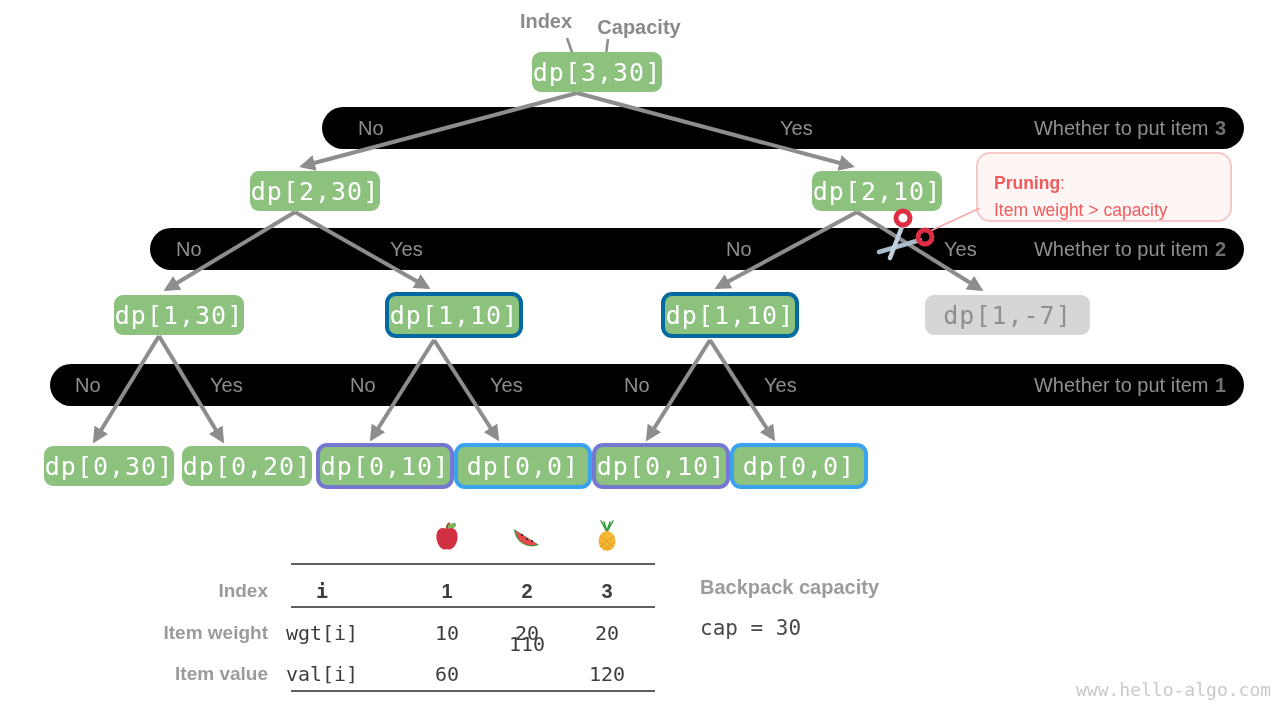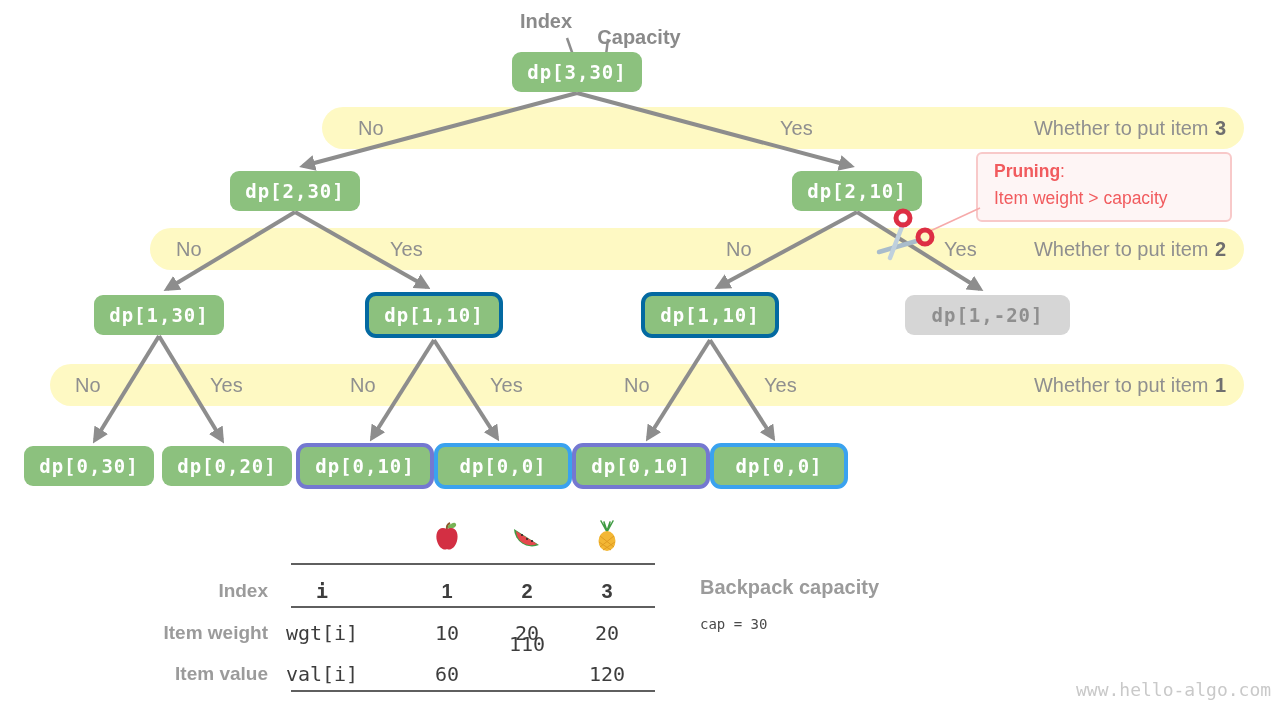--- a/index.html
+++ b/index.html
@@ -1,60 +1,60 @@
 <!DOCTYPE html>
 <html><head>
 <meta charset="utf-8">
 <style>
   html,body{margin:0;padding:0;}
   body{width:1280px;height:720px;position:relative;background:#ffffff;
        font-family:"Liberation Sans",sans-serif;overflow:hidden;}
   
   .ptr-label{position:absolute;font-size:20px;font-weight:bold;color:#8a8a8a;transform:translateX(-50%);}
   
-  .band{position:absolute;height:42px;background:#fef9c3;border-radius:21px;z-index:1;}
+  .band{position:absolute;height:42px;background:#000000;border-radius:21px;z-index:1;}
   .band-label{position:absolute;top:0;height:42px;line-height:42px;font-size:20px;color:#8f8f8f;}
   .band-question{position:absolute;top:0;right:18px;height:42px;line-height:42px;font-size:20px;color:#8f8f8f;}
   .band-question b{color:#6f6f6f;margin-left:0.32em;}
   
   svg.layer{position:absolute;left:0;top:0;z-index:2;}
   svg.toplayer{position:absolute;z-index:5;}
   
   .node{position:absolute;height:40px;width:130px;border-radius:9px;z-index:3;
         display:flex;align-items:center;justify-content:center;
-        font-family:"DejaVu Sans Mono",monospace;font-weight:bold;font-size:19px;
-        letter-spacing:1px;color:#ffffff;box-sizing:border-box;}
+        font-family:"DejaVu Sans Mono",monospace;font-weight:normal;font-size:25px;
+        letter-spacing:1px;color:#ffffff;box-sizing:border-box;margin-left:20px;}
   .node.green{background:#8cc17e;}
   .node.gray{background:#d6d6d6;color:#8f8f8f;width:165px;}
   .node.bordered{height:46px;width:138px;border-radius:11px;background:#8cc17e;}
   .node.b-orange{border:4px solid #0369a1;}
   .node.b-purple{border:4px solid #7478d1;}
   .node.b-blue{border:4px solid #3aa2ef;}
   
   .pruning-box{position:absolute;left:976px;top:152px;width:256px;height:70px;box-sizing:border-box;
-        background:#fef5f5;border:2px solid #f8c9c9;border-radius:6px;z-index:4;
-        padding:4px 16px;font-size:17.5px;line-height:27px;color:#f15b5e;}
+        background:#fef5f5;border:2px solid #f8c9c9;border-radius:14px;z-index:4;
+        padding:16px 16px;font-size:17.5px;line-height:27px;color:#f15b5e;}
   .pruning-box .ttl{font-weight:bold;}
   
   .tbl-line{position:absolute;left:291px;width:364px;height:2px;background:#5f5f5f;}
   .tbl-rowhead{position:absolute;left:68px;width:200px;text-align:right;font-size:19px;font-weight:bold;color:#9b9b9b;height:34px;line-height:34px;}
   .tbl-c1{position:absolute;left:272px;width:100px;text-align:center;font-family:"DejaVu Sans Mono",monospace;font-size:20px;color:#3d3d3d;height:34px;line-height:34px;}
   .tbl-cell{position:absolute;width:70px;text-align:center;font-size:20px;color:#3d3d3d;height:34px;line-height:34px;}
   .tbl-cell.mono{font-family:"DejaVu Sans Mono",monospace;}
   .tbl-cell.hd{font-weight:bold;}
   .cap-label{position:absolute;left:700px;top:576px;font-size:20px;font-weight:bold;color:#9b9b9b;}
-  .cap-value{position:absolute;left:700px;top:616px;font-family:"DejaVu Sans Mono",monospace;font-size:14px;color:#4a4a4a;}
+  .cap-value{position:absolute;left:700px;top:616px;font-family:"DejaVu Sans Mono",monospace;font-size:21px;color:#4a4a4a;}
   .watermark{position:absolute;left:1076px;top:679px;font-family:"DejaVu Sans Mono",monospace;font-size:18px;color:#c9c9c9;text-align:center;}
   .fruit{position:absolute;top:520px;width:30px;height:32px;}
 </style>
 </head>
 <body>
 
 <div class="ptr-label" style="left:546px;top:10px">Index</div>
-<div class="ptr-label" style="left:639px;top:26px">Capacity</div>
+<div class="ptr-label" style="left:639px;top:16px">Capacity</div>
 
 <div class="band" style="left:322px;top:107px;width:922px">
   <span class="band-label" style="left:36px">No</span>
   <span class="band-label" style="left:458px">Yes</span>
   <span class="band-question"><span>Whether to put item</span><b>3</b></span>
 </div>
 <div class="band" style="left:150px;top:228px;width:1094px">
   <span class="band-label" style="left:26px">No</span>
   <span class="band-label" style="left:240px">Yes</span>
   <span class="band-label" style="left:576px">No</span>
@@ -94,21 +94,21 @@
     <line x1="710" y1="340" x2="773" y2="438" marker-end="url(#arrow)"></line>
   </g>
 </svg>
 
 <div class="node green" style="left:512px;top:52px">dp[3,30]</div>
 <div class="node green" style="left:230px;top:171px">dp[2,30]</div>
 <div class="node green" style="left:792px;top:171px">dp[2,10]</div>
 <div class="node green" style="left:94px;top:295px">dp[1,30]</div>
 <div class="node green bordered b-orange" style="left:365px;top:292px">dp[1,10]</div>
 <div class="node green bordered b-orange" style="left:641px;top:292px">dp[1,10]</div>
-<div class="node gray" style="left:905px;top:295px">dp[1,-20]</div>
+<div class="node gray" style="left:905px;top:295px">dp[1,-7]</div>
 <div class="node green" style="left:24px;top:446px">dp[0,30]</div>
 <div class="node green" style="left:162px;top:446px">dp[0,20]</div>
 <div class="node green bordered b-purple" style="left:296px;top:443px">dp[0,10]</div>
 <div class="node green bordered b-blue" style="left:434px;top:443px">dp[0,0]</div>
 <div class="node green bordered b-purple" style="left:572px;top:443px">dp[0,10]</div>
 <div class="node green bordered b-blue" style="left:710px;top:443px">dp[0,0]</div>
 
 <div class="pruning-box">
   <div><span class="ttl">Pruning</span><span>:</span></div>
   <div>Item weight &gt; capacity</div>

